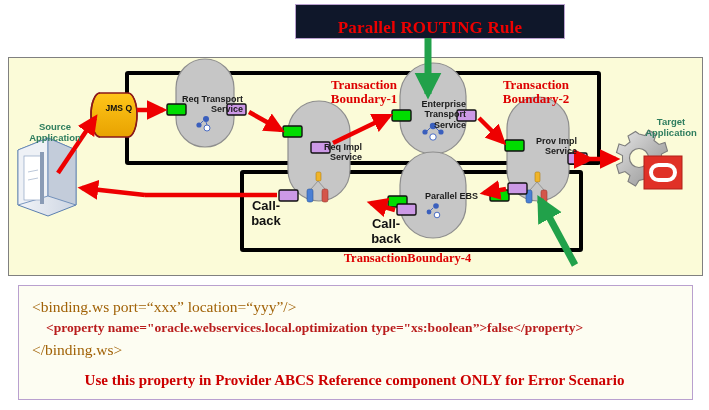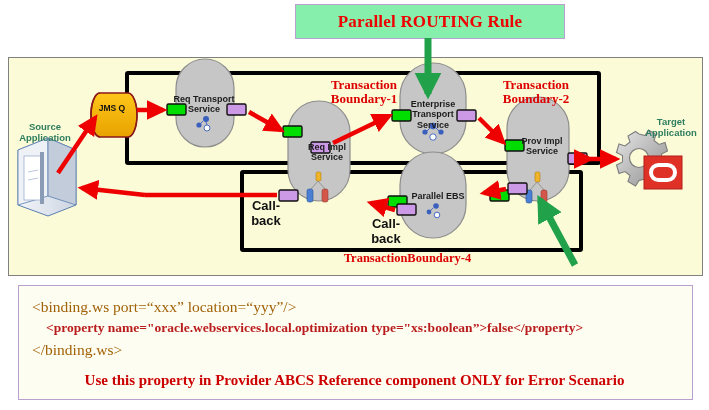--- a/index.html
+++ b/index.html
@@ -3,22 +3,22 @@
 <meta charset="utf-8">
 <style>
   html,body{margin:0;padding:0;background:#ffffff;}
   body{width:709px;height:410px;position:relative;
        font-family:"Liberation Sans",sans-serif;overflow:hidden;}
 
   .abs{position:absolute;}
 
   
   #title-box{left:295px;top:4px;width:268px;height:33px;
-     background:#86efac;border:1.5px solid #b9a0cf;
-     display:flex;align-items:center;justify-content:center;}
+     background:#0f172a;border:1.5px solid #b9a0cf;
+     display:flex;align-items:flex-end;justify-content:center;}
   #title-text{font-family:"Liberation Serif",serif;font-weight:bold;
      font-size:17px;color:#ee0000;letter-spacing:0.2px;white-space:nowrap;}
 
   
   #diagram{left:8px;top:57px;width:693px;height:217px;
      background:#fbfbd8;border:1.5px solid #808080;}
 
   
   #svg-layer{left:0;top:0;width:709px;height:410px;pointer-events:none;}
 
@@ -30,32 +30,32 @@
 
   .tb-label{font-family:"Liberation Serif",serif;font-weight:bold;
      color:#dd0000;text-align:center;line-height:1.1;}
   #tb1-label{left:298px;top:78px;width:132px;font-size:13px;}
   #tb2-label{left:470px;top:78px;width:132px;font-size:13px;}
   #tb3-label{left:240px;top:252px;width:335px;font-size:12.5px;}
 
   
   .endpoint-label{font-family:"Liberation Sans",sans-serif;font-weight:bold;
      font-size:9.5px;color:#2e7d5e;text-align:center;line-height:1.15;}
-  #src-label{left:10px;top:122px;width:70px;}
+  #src-label{left:20px;top:122px;width:70px;}
   #tgt-label{left:638px;top:117px;width:66px;}
 
   
   .cb-label{font-family:"Liberation Sans",sans-serif;font-weight:bold;
      font-size:13px;color:#111111;text-align:center;}
   #cb1{left:238px;top:198px;width:56px;}
   #cb2{left:358px;top:216px;width:56px;}
 
   
   .node-text{font-family:"Liberation Sans",sans-serif;font-weight:bold;
-     font-size:9px;color:#1b1b1b;text-align:center;line-height:1.15;}
+     font-size:9px;color:#1b1b1b;text-align:right;line-height:1.15;}
   #n-reqtrans{left:165px;top:94px;width:78px;}
   #n-reqimpl{left:292px;top:142px;width:70px;}
   #n-ebs{left:400px;top:99px;width:66px;}
   #n-provimpl{left:507px;top:136px;width:70px;}
   #n-respebs{left:398px;top:191px;width:80px;}
   #jms-text{left:92px;top:104px;width:40px;font-size:8.5px;color:#111;}
 
   
   #code-panel{left:18px;top:285px;width:673px;height:113px;
      background:#fdfdf2;border:1.5px solid #b9a0cf;}

